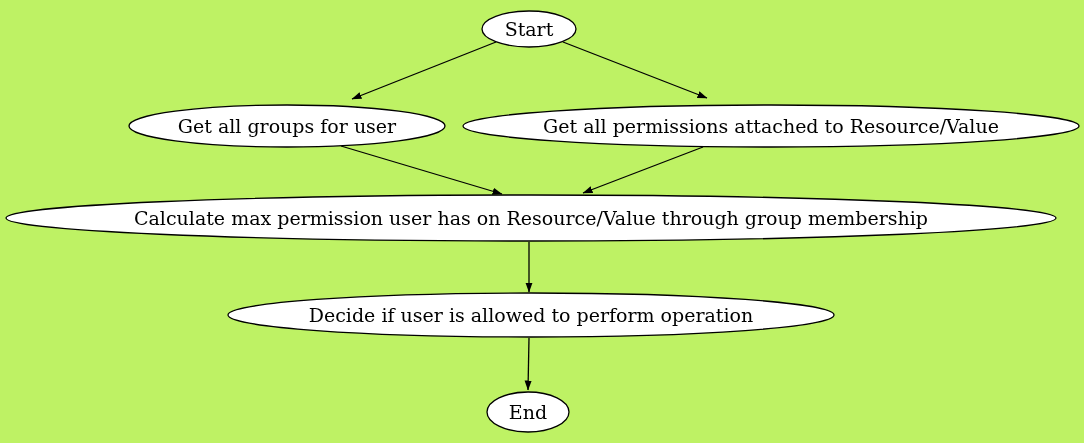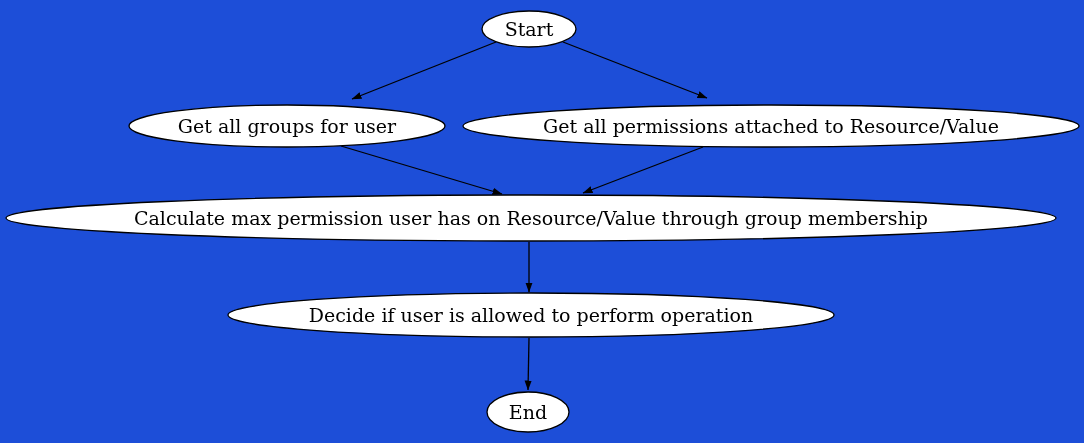--- a/index.html
+++ b/index.html
@@ -3,21 +3,21 @@
 <meta charset="utf-8">
 <style>
   html, body {
     margin: 0;
     padding: 0;
     background: #ffffff;
   }
   .canvas-wrap {
     width: 1084px;
     height: 443px;
-    background: #1d4ed8;
+    background: #bef264;
     position: relative;
     overflow: hidden;
   }
   svg {
     display: block;
   }
   .node-ellipse {
     fill: #ffffff;
     stroke: #000000;
     stroke-width: 1.3;

